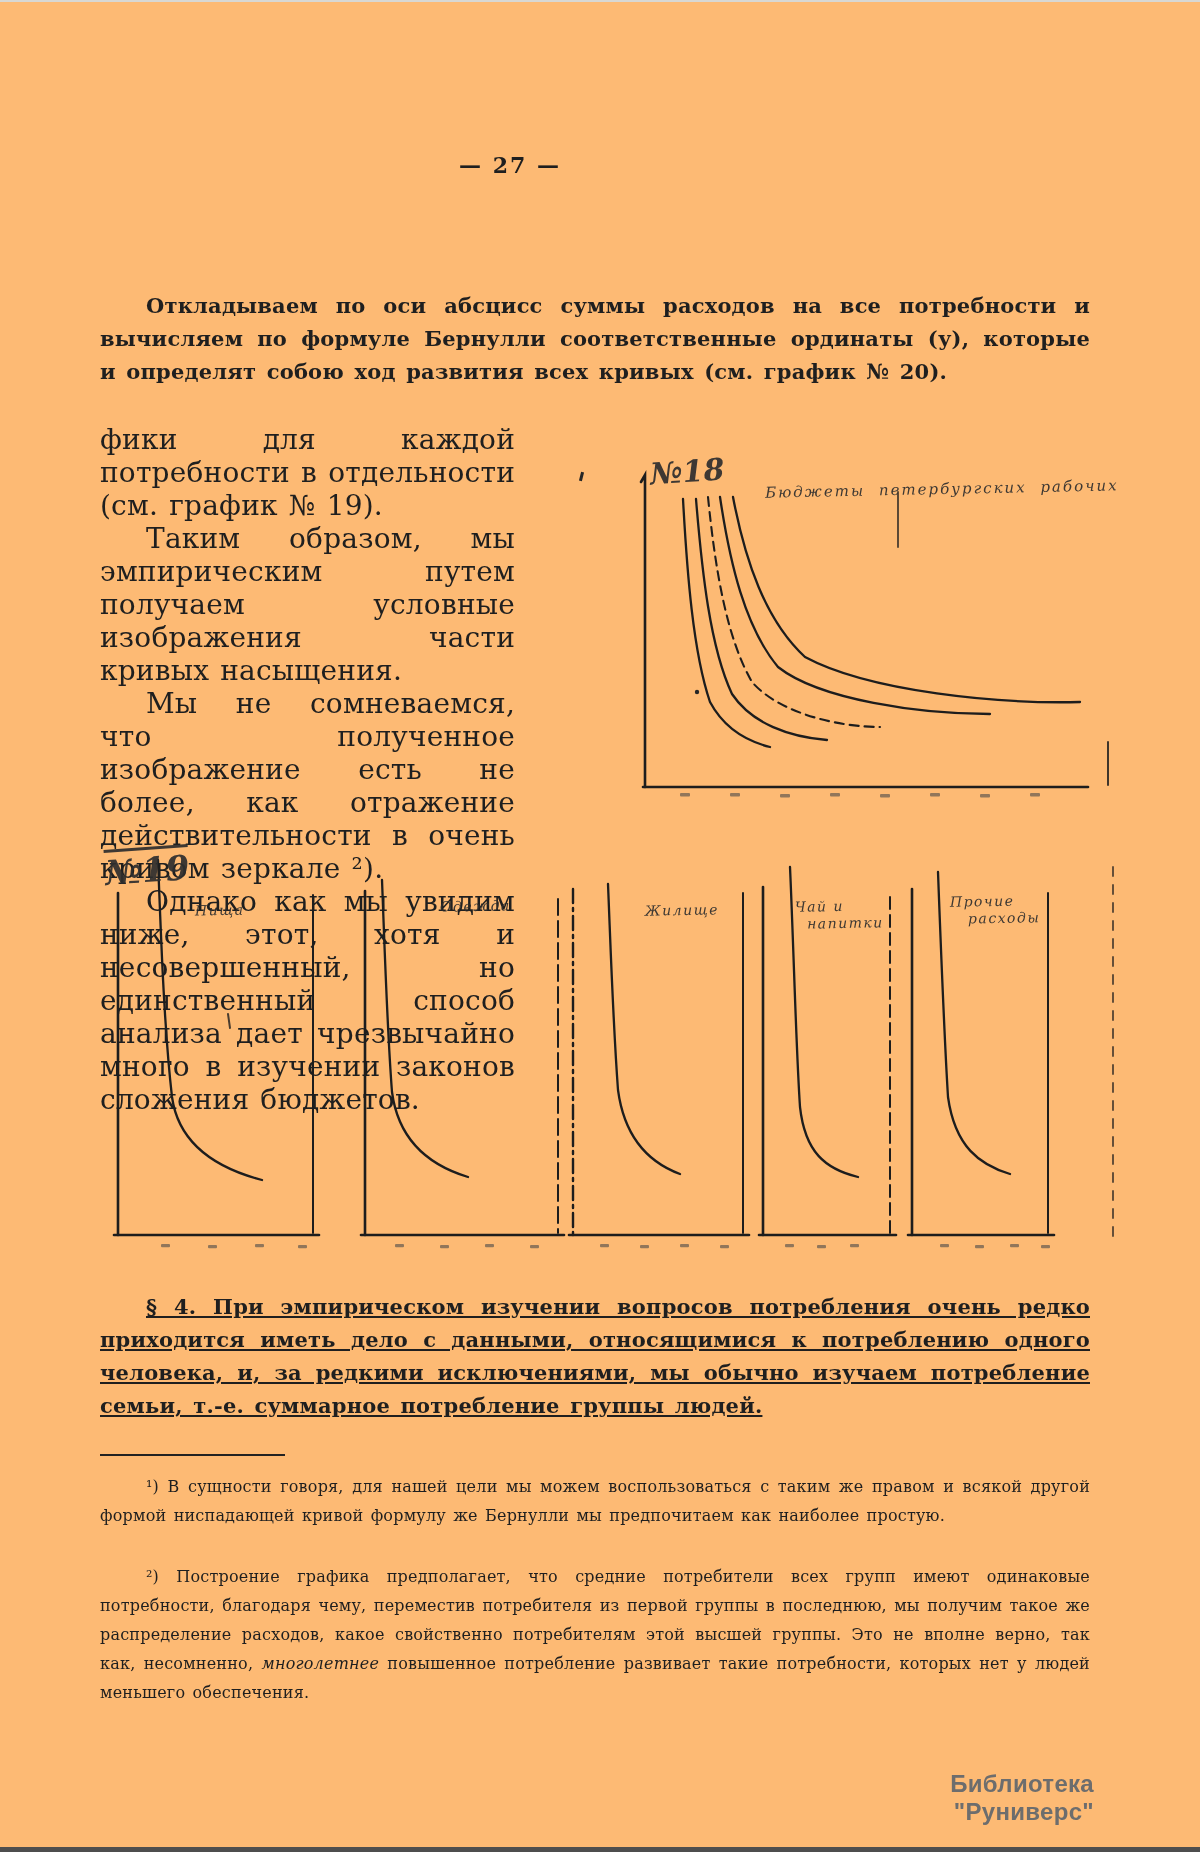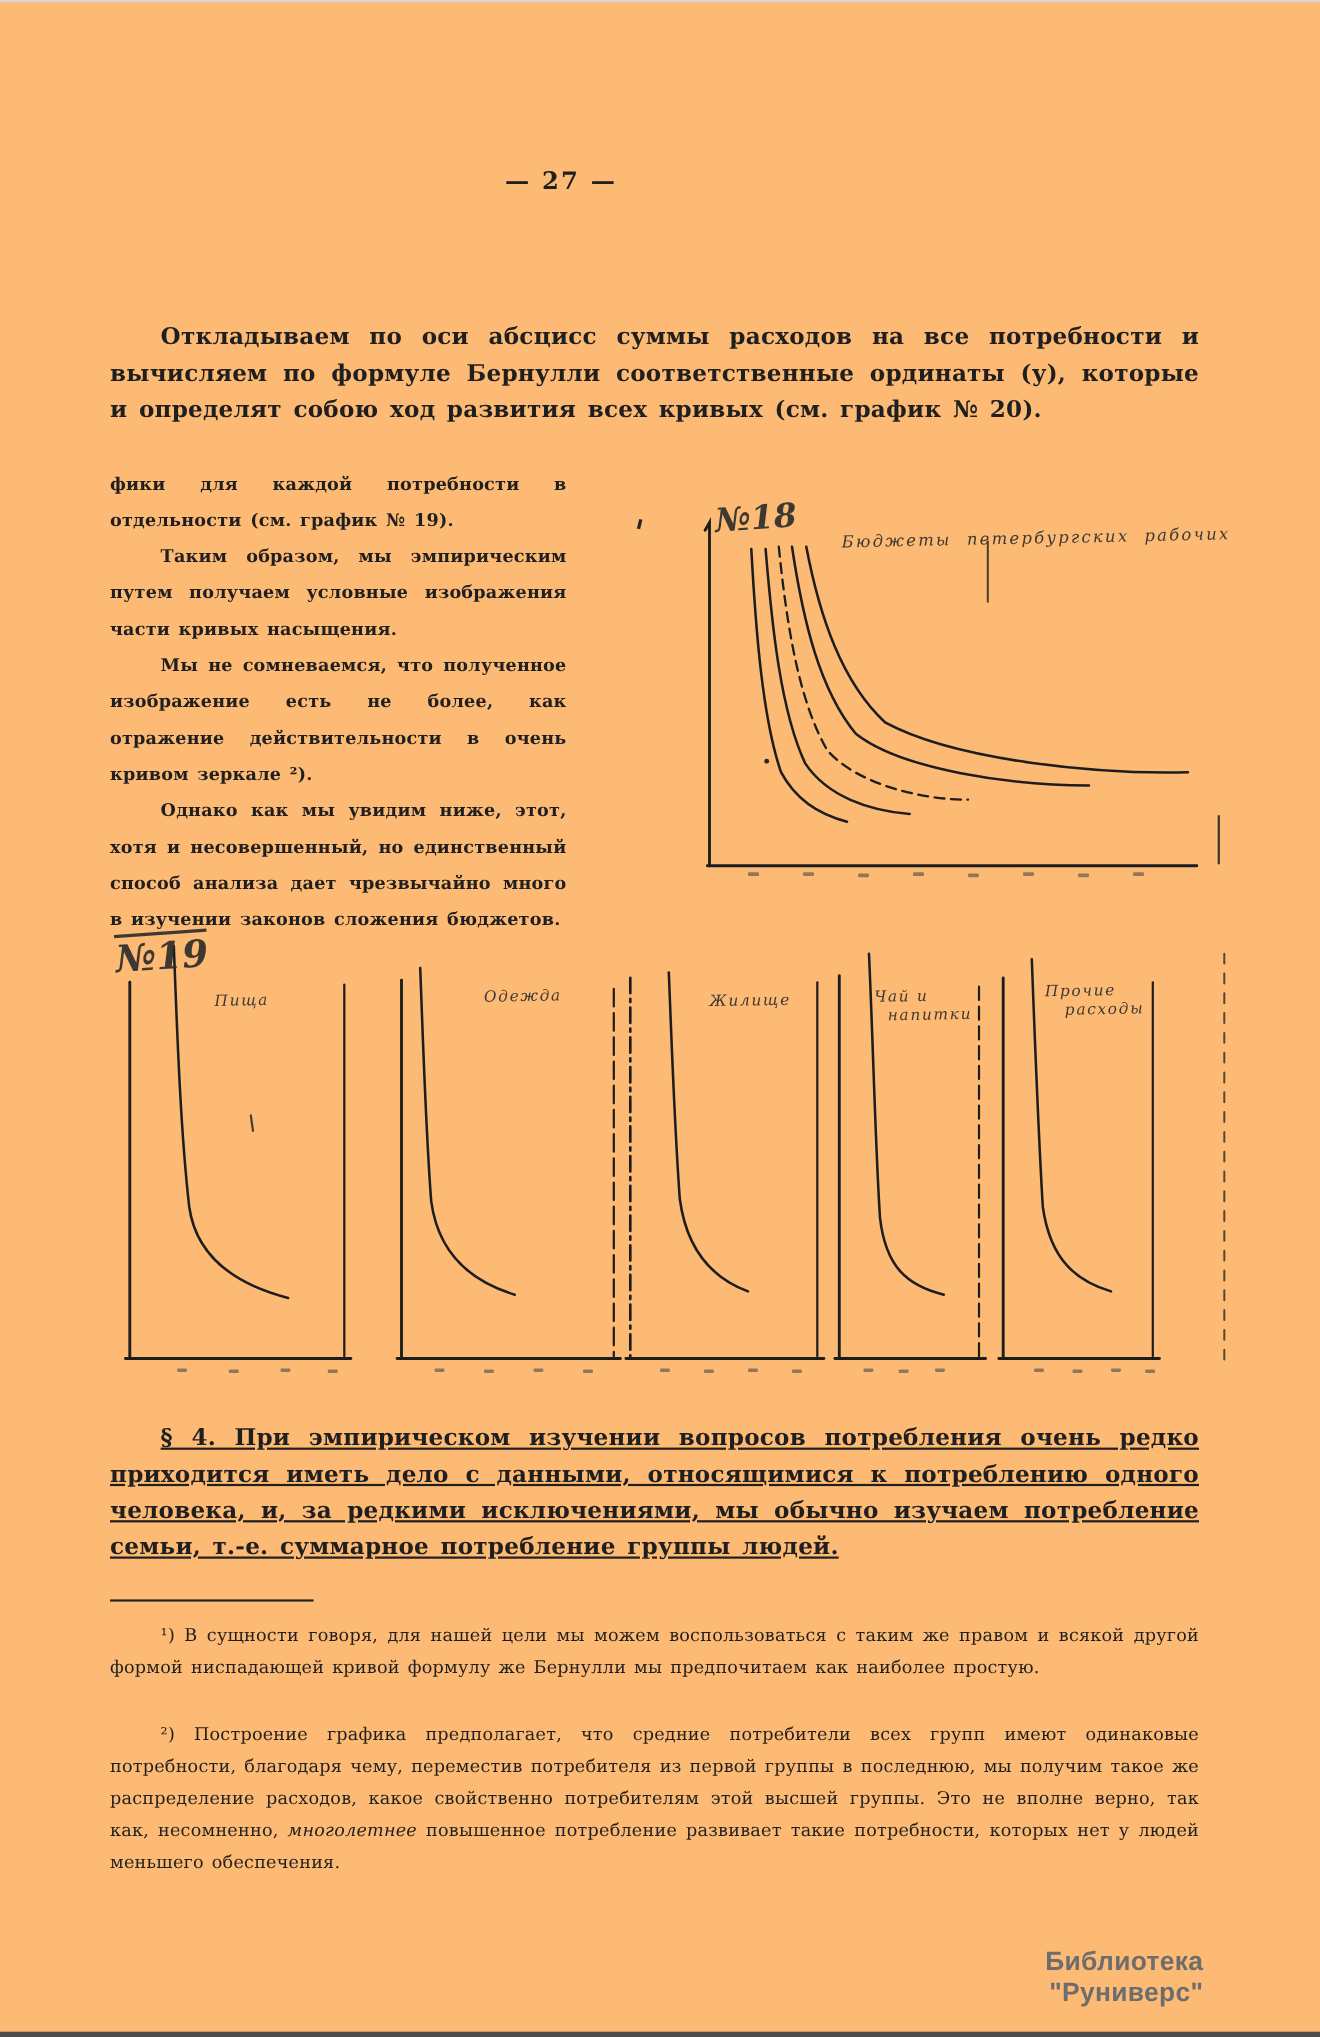--- a/index.html
+++ b/index.html
@@ -15,21 +15,21 @@
     text-align:justify;letter-spacing:.2px;word-spacing:3px;
   }
   .indent{text-indent:46px;}
   .lead-line{text-align:justify;text-align-last:justify;}
   .pageno{
     position:absolute;left:400px;top:150px;width:220px;text-align:center;
     font-size:22px;font-weight:700;letter-spacing:2px;
   }
   .leftcol{
     position:absolute;left:100px;top:421px;width:415px;
-    font-size:16px;line-height:33px;font-weight:700;
+    font-size:28px;line-height:33px;font-weight:400;
     text-align:justify;letter-spacing:.2px;word-spacing:2px;
   }
   .leftcol p{margin:0;}
   .leftcol p + p{margin-top:0;}
   .fn{
     position:absolute;left:100px;width:990px;
     font-size:16px;line-height:29px;font-weight:400;
     text-align:justify;letter-spacing:.2px;word-spacing:2px;
   }
   .fn-rule{position:absolute;left:100px;top:1452px;width:185px;height:2px;background:#222;}

